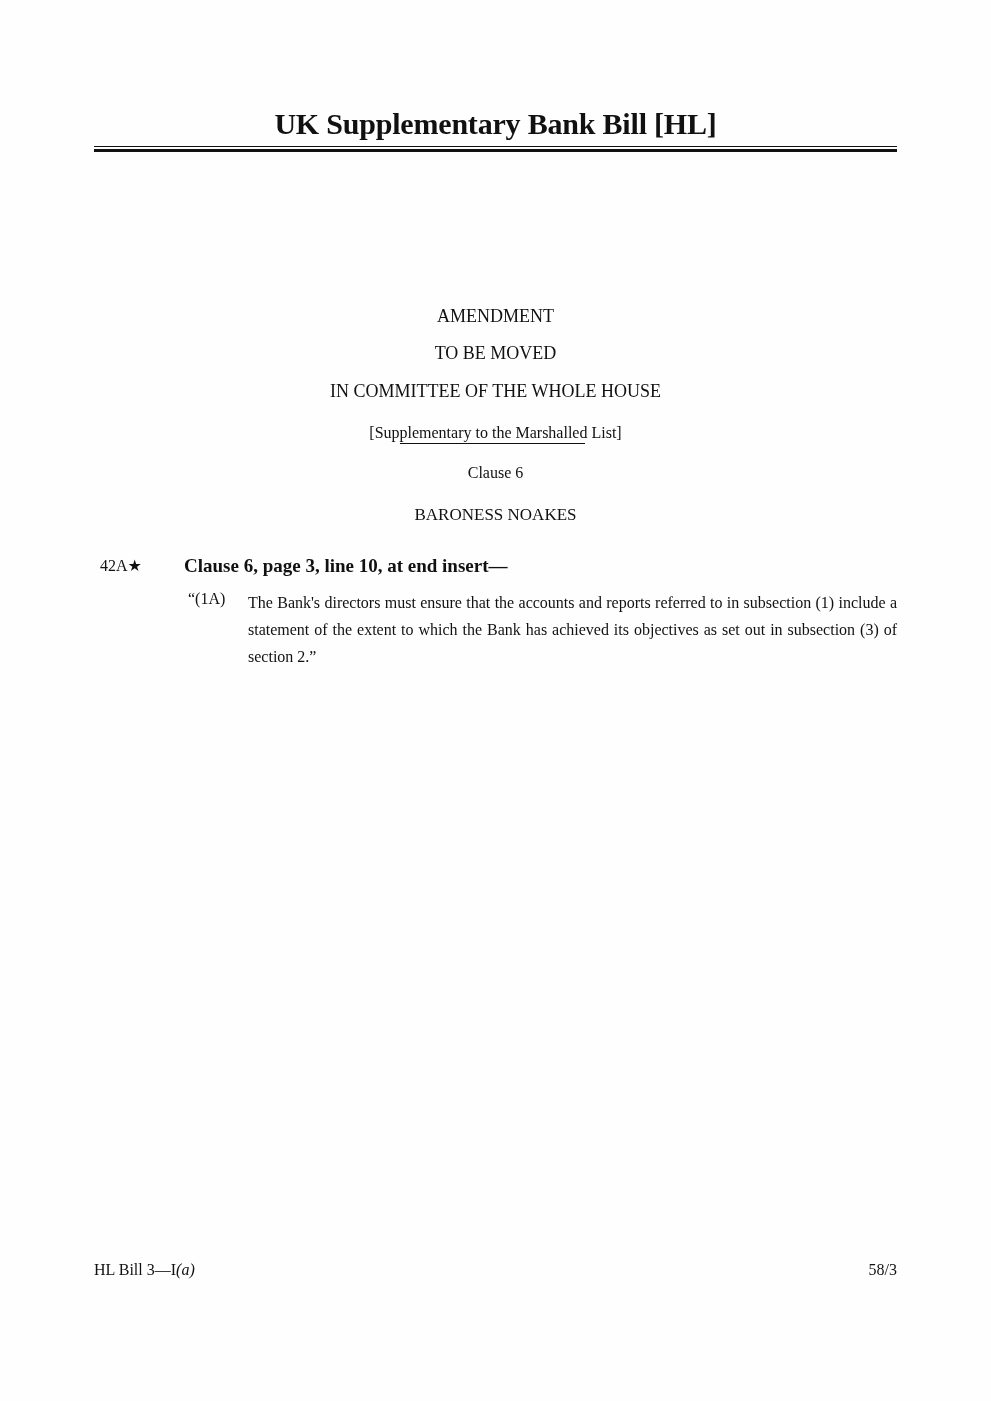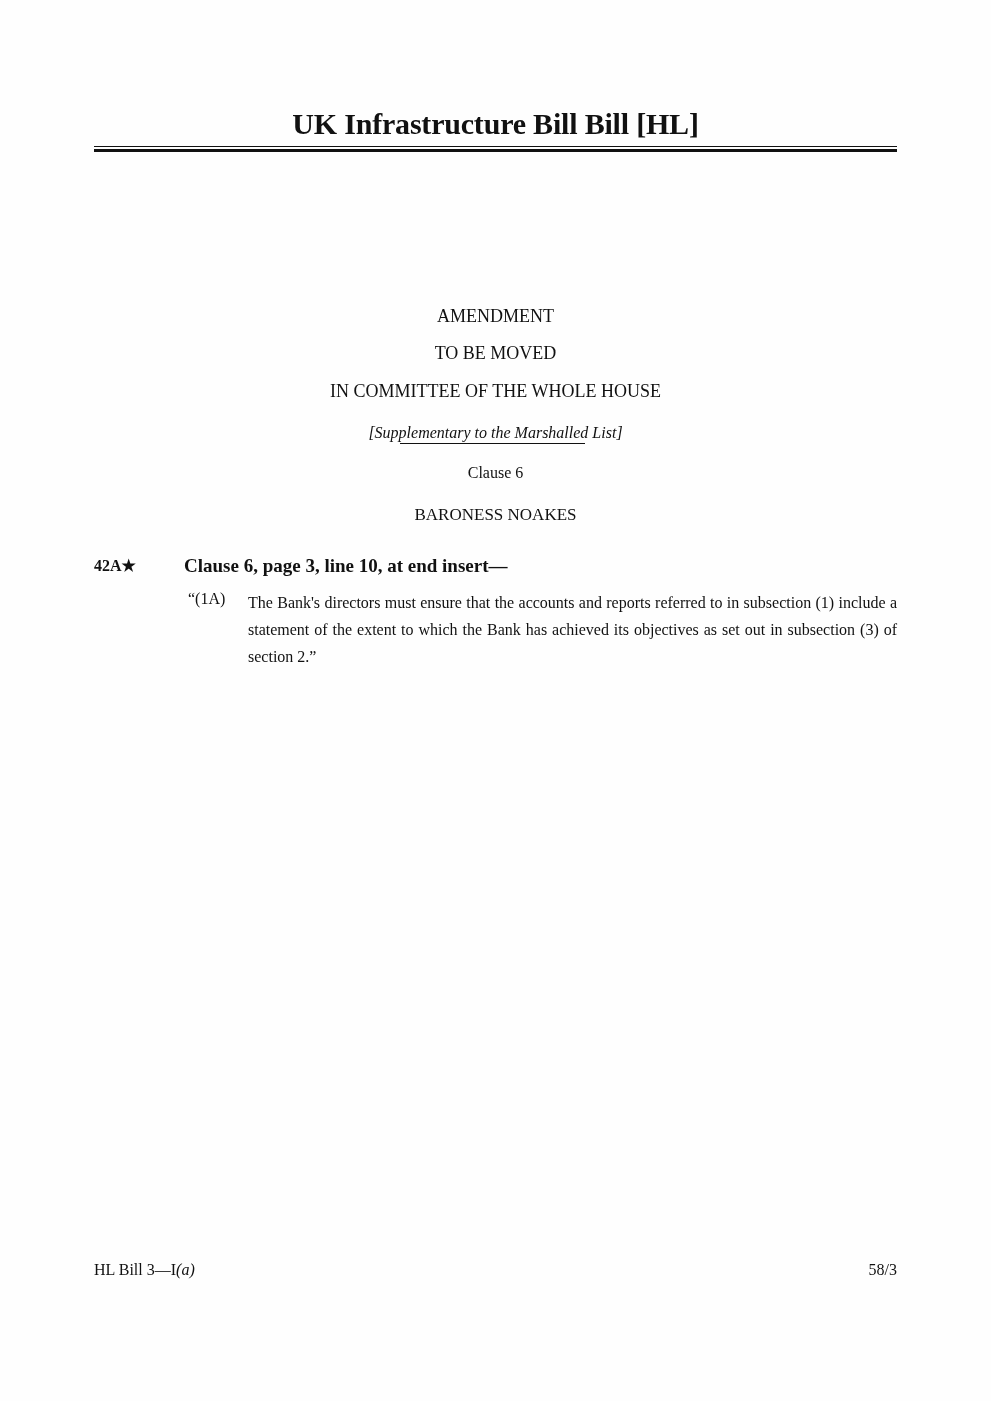--- a/index.html
+++ b/index.html
@@ -3,35 +3,35 @@
 <meta charset="utf-8">
 <style>
   html, body { margin: 0; padding: 0; background: #fefefe; }
   body { width: 991px; height: 1401px; position: relative; overflow: hidden;
          font-family: "Liberation Serif", "DejaVu Serif", serif; color: #111; }
   .title { position: absolute; left: 94px; width: 803px; top: 106px; text-align: center;
            font-weight: bold; font-size: 30px; line-height: 36px; letter-spacing: -0.2px; }
   .rule-thin { position: absolute; left: 94px; width: 803px; top: 146px; height: 1px; background: #111; }
   .rule-thick { position: absolute; left: 94px; width: 803px; top: 149px; height: 3px; background: #111; }
   .center { position: absolute; left: 94px; width: 803px; text-align: center; font-size: 18px; line-height: 22px; }
-  .italic { font-style: italic; font-size: 16px; }
+  .italic { font-size: 16px; }
   .bold { font-weight: normal; font-size: 16px; }
   .underline-bar { position: absolute; left: 400px; width: 185px; top: 443px; height: 1px; background: #111; }
-  .amend-no { position: absolute; left: 94px; top: 556px; font-weight: bold; font-size: 16px; line-height: 20px; }
+  .amend-no { position: absolute; left: 100px; top: 556px; font-weight: normal; font-size: 16px; line-height: 20px; }
   .amend-instr { position: absolute; left: 184px; top: 556px; font-size: 19px; line-height: 20px; font-weight: bold; }
   .sub-label { position: absolute; left: 188px; top: 589px; font-size: 16px; line-height: 20px; text-align: center; }
   .sub-text { position: absolute; left: 248px; top: 589px; width: 649px; font-size: 16px; line-height: 27px; text-align: justify; }
   .footer-left { position: absolute; left: 94px; top: 1260px; font-size: 16px; line-height: 20px; }
   .footer-right { position: absolute; right: 94px; top: 1260px; font-size: 16px; line-height: 20px; }
 </style>
 </head>
 <body>
 
 <div>
-  <div class="title">UK Infrastructure Bill Bill [HL]</div>
+  <div class="title">UK Supplementary Bank Bill [HL]</div>
   <div class="rule-thin"></div>
   <div class="rule-thick"></div>
 
   <div class="center" style="top:305px;">AMENDMENT</div>
   <div class="center" style="top:342px;">TO BE MOVED</div>
   <div class="center" style="top:380px;">IN COMMITTEE OF THE WHOLE HOUSE</div>
 
   <div class="center italic" style="top:422px;">[Supplementary to the Marshalled List]</div>
   <div class="underline-bar"></div>
 

